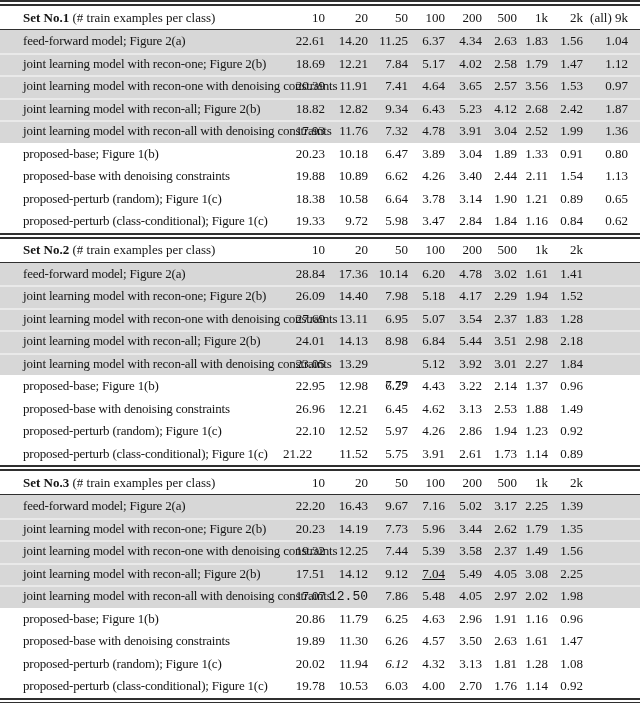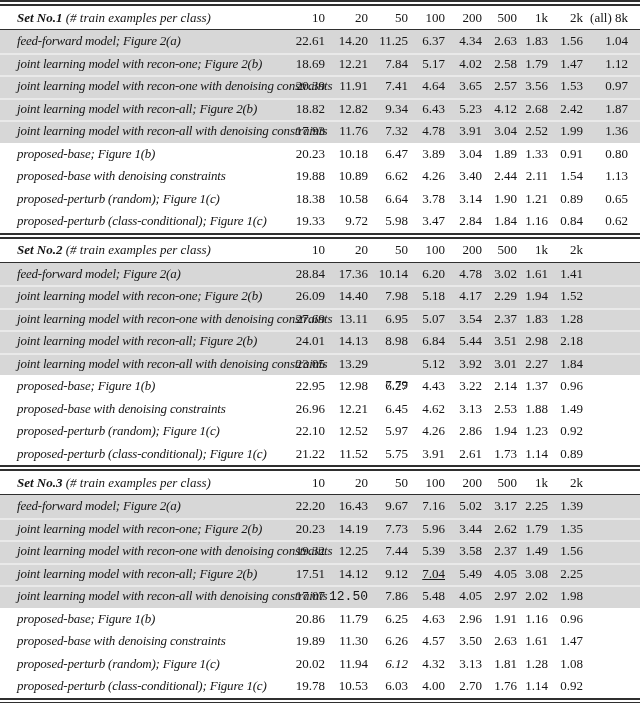--- a/index.html
+++ b/index.html
@@ -9,22 +9,22 @@
     -webkit-font-smoothing:antialiased;
   }
   .rule-double { height:6px; box-sizing:border-box;
     border-top:2px solid #2f2f2f; border-bottom:2px solid #2f2f2f; background:#ffffff; }
   .rule-single { height:1px; background:#2f2f2f; }
   .row { display:flex; align-items:center; height:22.5px;
     padding-right:12px; box-sizing:border-box; background:#ffffff; }
   .row.header-row { height:23px; }
   .row.shaded { background:#d7d7d7; }
   .row.sep { box-shadow: inset 0 2px 0 #e9e9e9; }
-  .label-cell { width:270px; flex:0 0 270px; padding-left:17px; box-sizing:border-box;
-    white-space:nowrap; overflow:visible; font-size:13px; letter-spacing:-0.2px;font-style:italic; }
+  .label-cell { width:270px; flex:0 0 270px; padding-left:23px; box-sizing:border-box;
+    white-space:nowrap; overflow:visible; font-size:13px; letter-spacing:-0.2px; }
   .header-label { font-size:13px; letter-spacing:0; }
   .set-title { font-weight:bold; }
   .num-cell { flex:0 0 auto; text-align:right; font-size:13px; white-space:nowrap; }
 </style>
 </head>
 <body>
 
 <div class="page">
   <div>
       <div class="rule-double"></div>
@@ -32,21 +32,21 @@
         <div class="row header-row">
           <div class="label-cell header-label"><span class="set-title">Set No.1</span><span> (# train examples per class)</span></div>
           <div class="num-cell" style="flex-basis: 55px; width: 55px;">10</div>
           <div class="num-cell" style="flex-basis: 43px; width: 43px;">20</div>
           <div class="num-cell" style="flex-basis: 40px; width: 40px;">50</div>
           <div class="num-cell" style="flex-basis: 37px; width: 37px;">100</div>
           <div class="num-cell" style="flex-basis: 37px; width: 37px;">200</div>
           <div class="num-cell" style="flex-basis: 35px; width: 35px;">500</div>
           <div class="num-cell" style="flex-basis: 31px; width: 31px;">1k</div>
           <div class="num-cell" style="flex-basis: 35px; width: 35px;">2k</div>
-          <div class="num-cell" style="flex-basis: 45px; width: 45px;">(all) 8k</div>
+          <div class="num-cell" style="flex-basis: 45px; width: 45px;">(all) 9k</div>
         </div>
         <div class="rule-single"></div>
         <div class="row shaded">
           <div class="label-cell">feed-forward model; Figure 2(a)</div>
           <div class="num-cell" style="flex-basis: 55px; width: 55px;">22.61</div>
           <div class="num-cell" style="flex-basis: 43px; width: 43px;">14.20</div>
           <div class="num-cell" style="flex-basis: 40px; width: 40px;">11.25</div>
           <div class="num-cell" style="flex-basis: 37px; width: 37px;">6.37</div>
           <div class="num-cell" style="flex-basis: 37px; width: 37px;">4.34</div>
           <div class="num-cell" style="flex-basis: 35px; width: 35px;">2.63</div>
@@ -257,21 +257,21 @@
           <div class="num-cell" style="flex-basis: 40px; width: 40px;">5.97</div>
           <div class="num-cell" style="flex-basis: 37px; width: 37px;">4.26</div>
           <div class="num-cell" style="flex-basis: 37px; width: 37px;">2.86</div>
           <div class="num-cell" style="flex-basis: 35px; width: 35px;">1.94</div>
           <div class="num-cell" style="flex-basis: 31px; width: 31px;">1.23</div>
           <div class="num-cell" style="flex-basis: 35px; width: 35px;">0.92</div>
           <div class="num-cell" style="flex-basis: 45px; width: 45px;"></div>
         </div>
         <div class="row">
           <div class="label-cell">proposed-perturb (class-conditional); Figure 1(c)</div>
-          <div class="num-cell" style="flex-basis: 55px; width: 55px;">21.22</div>
+          <div class="num-cell" style="flex-basis: 55px; width: 55px; text-align: center;">21.22</div>
           <div class="num-cell" style="flex-basis: 43px; width: 43px;">11.52</div>
           <div class="num-cell" style="flex-basis: 40px; width: 40px;">5.75</div>
           <div class="num-cell" style="flex-basis: 37px; width: 37px;">3.91</div>
           <div class="num-cell" style="flex-basis: 37px; width: 37px;">2.61</div>
           <div class="num-cell" style="flex-basis: 35px; width: 35px;">1.73</div>
           <div class="num-cell" style="flex-basis: 31px; width: 31px;">1.14</div>
           <div class="num-cell" style="flex-basis: 35px; width: 35px;">0.89</div>
           <div class="num-cell" style="flex-basis: 45px; width: 45px;"></div>
         </div>
       </div>

